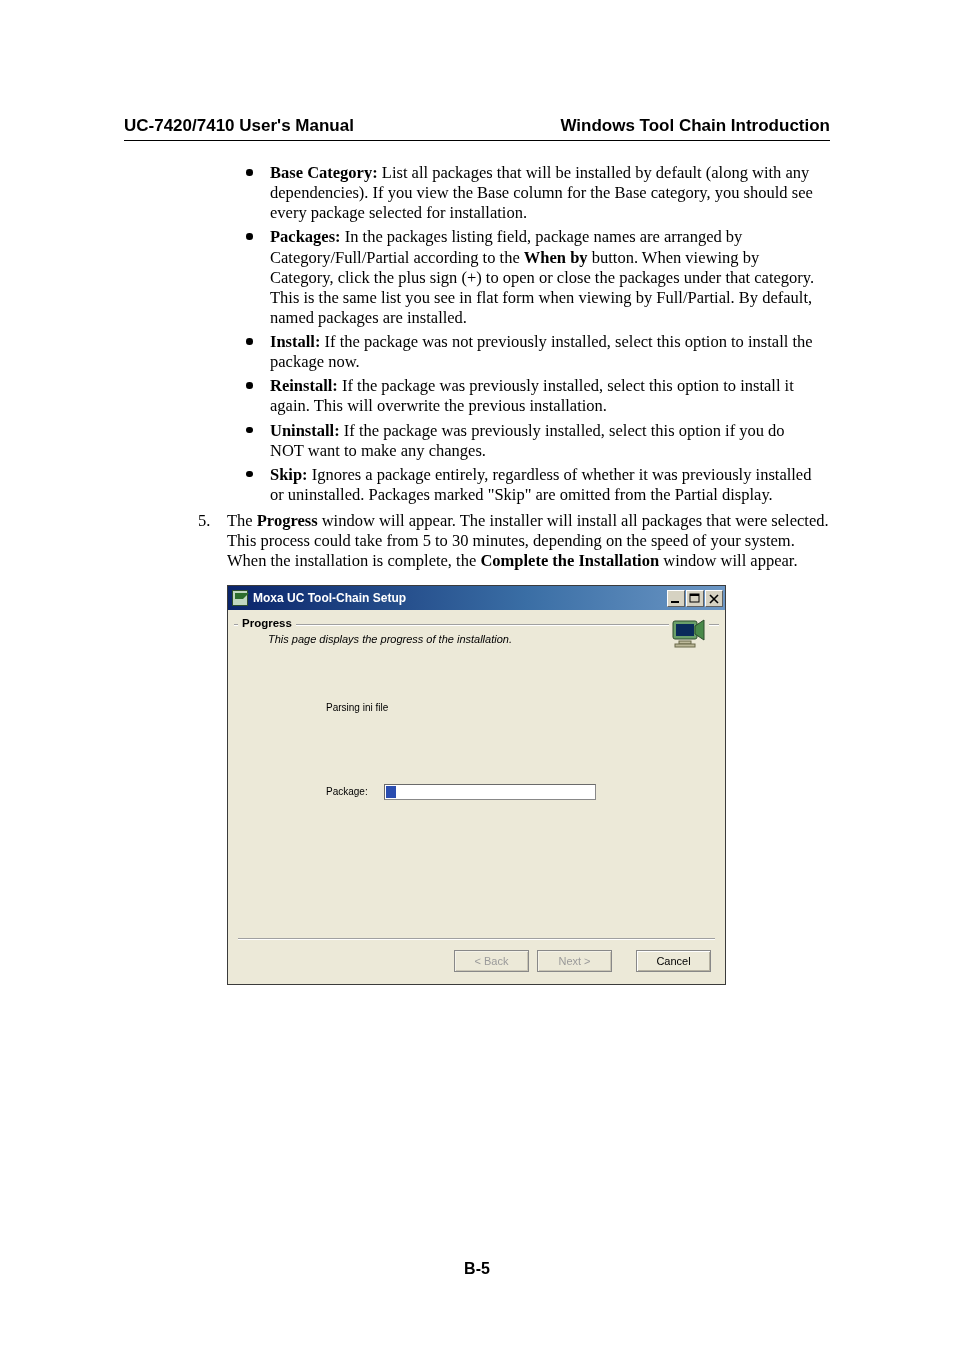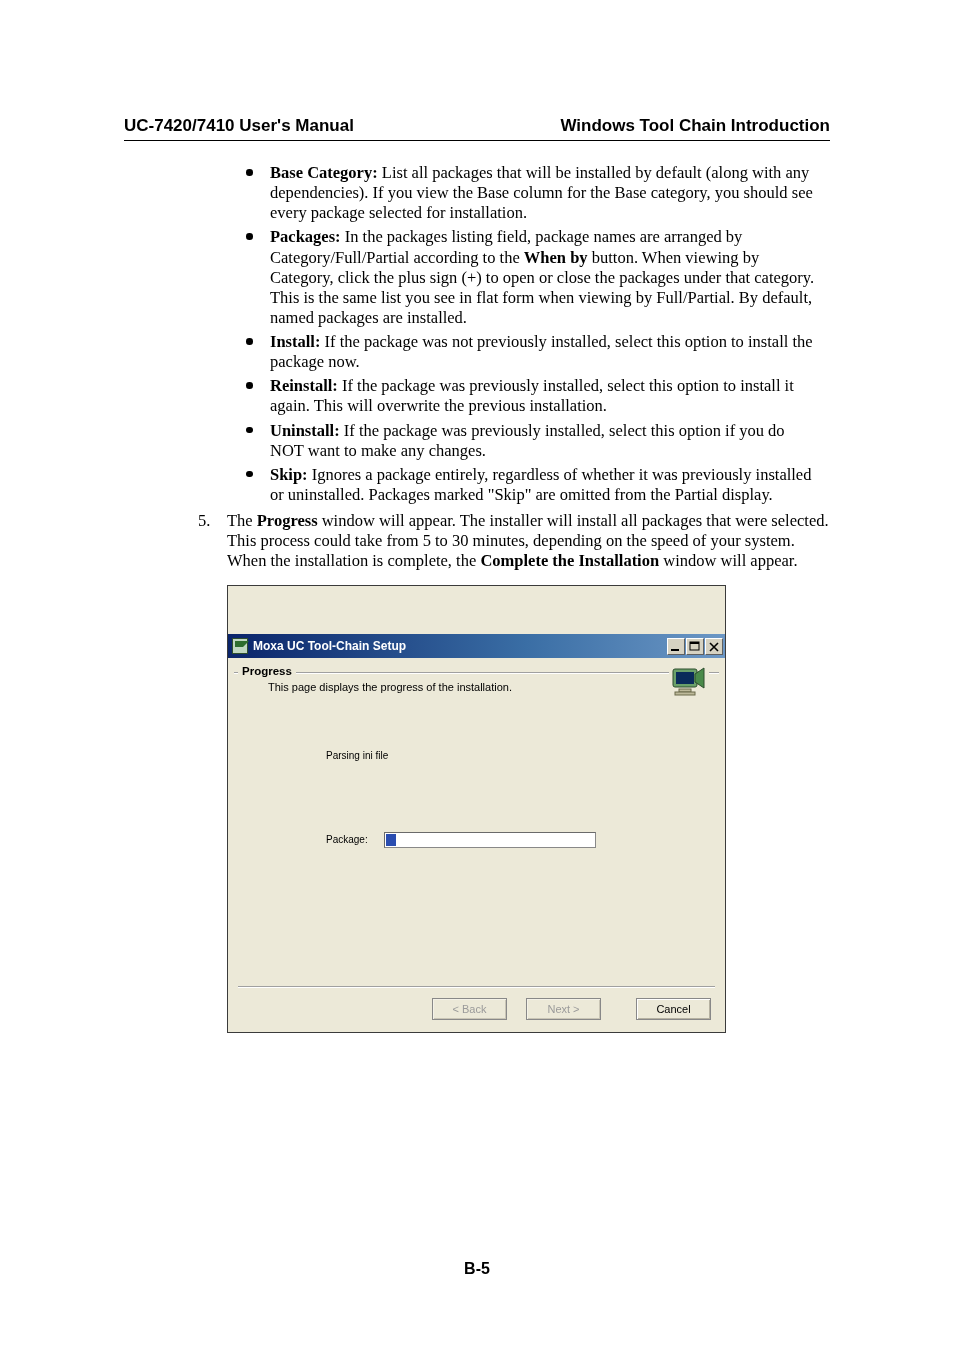--- a/index.html
+++ b/index.html
@@ -82,21 +82,20 @@
   }
   .titlebar {
     height: 24px;
     background: linear-gradient(90deg, #0a246a 0%, #3a6ea5 60%, #6c97c5 100%);
     display: flex;
     align-items: center;
     padding: 0 2px 0 4px;
     color: #fff;
     font-weight: bold;
     font-size: 12px;
-    margin-top: 48px;
   }
   .app-icon {
     width: 16px;
     height: 16px;
     background: #c0d7c0;
     border: 1px solid #2d4d2d;
     margin-right: 5px;
     box-sizing: border-box;
     position: relative;
   }
@@ -155,20 +154,21 @@
     left: 4px;
     background: #ece9d8;
     display: inline-block;
     padding: 0 4px;
     font-weight: bold;
     font-size: 11.5px;
   }
   .group-sub {
     margin: 2px 0 0 34px;
     font-size: 11px;
+    font-style: italic;
   }
   .computer-icon {
     position: absolute;
     right: 10px;
     top: 0px;
     width: 36px;
     height: 34px;
     background: #ece9d8;
     padding: 0 2px;
   }
@@ -203,21 +203,21 @@
   .win-sep {
     margin: 110px 10px 0 10px;
     border: none;
     border-top: 1px solid #a0a0a0;
     border-bottom: 1px solid #fff;
     height: 0;
   }
   .btn-row {
     display: flex;
     justify-content: flex-end;
-    gap: 19px;
+    gap: 8px;
     padding: 10px 14px 12px 0;
   }
   .btn {
     width: 75px;
     height: 22px;
     font-family: Tahoma, Arial, sans-serif;
     font-size: 11px;
     text-align: center;
     line-height: 20px;
     border: 1px solid #888;

